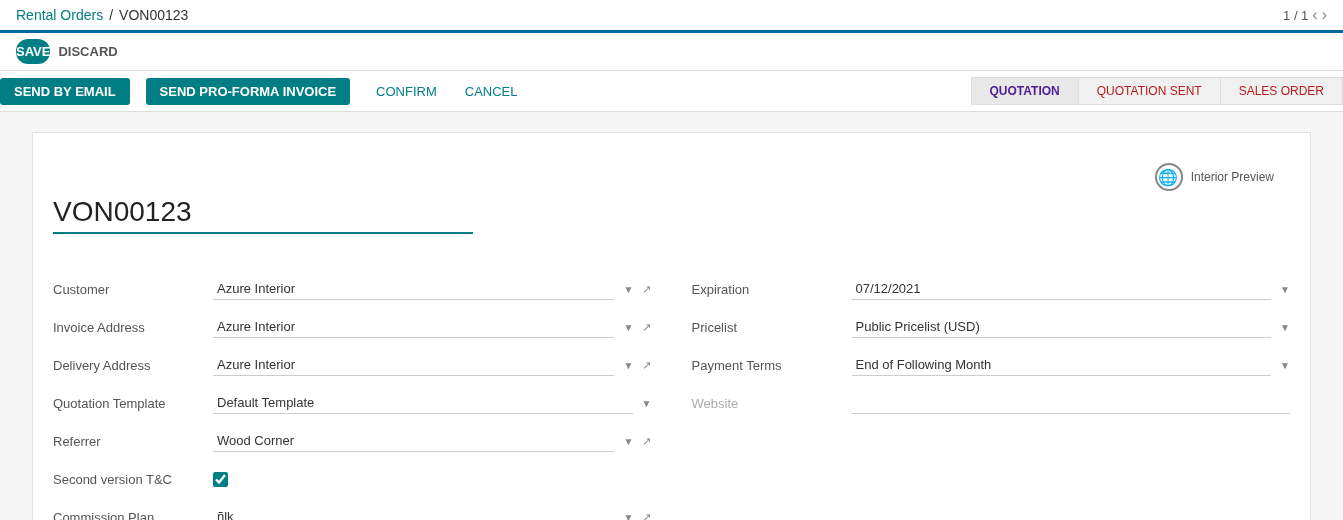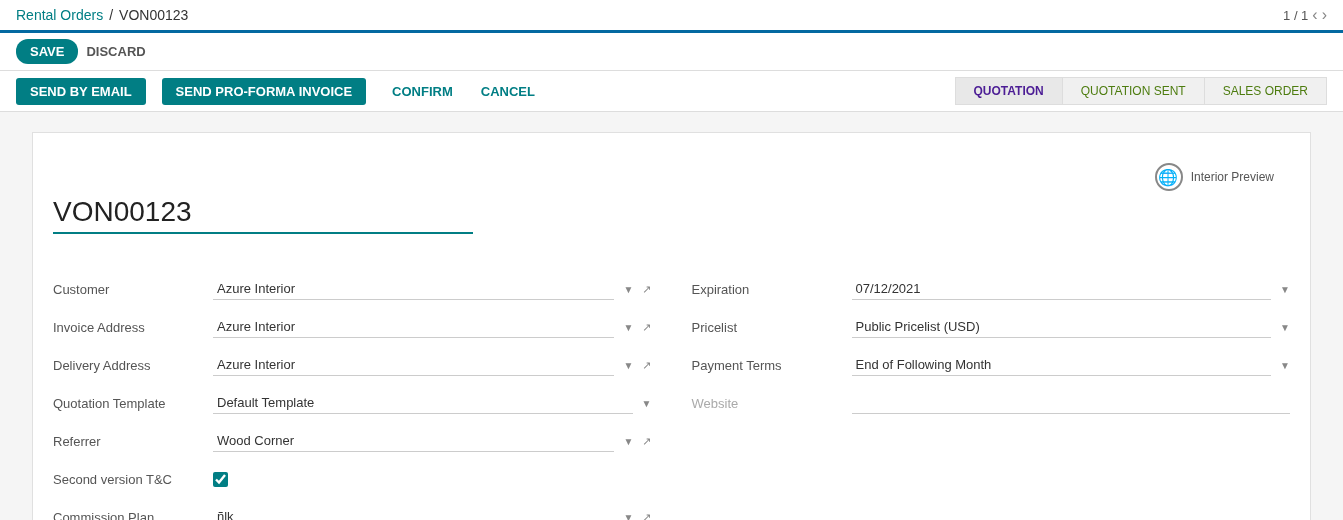--- a/index.html
+++ b/index.html
@@ -2,28 +2,28 @@
 <html><head>
   <meta charset="utf-8">
   <style>
     * { box-sizing: border-box; margin: 0; padding: 0; }
     body { font-family: Arial, sans-serif; font-size: 13px; color: #333; background: #f5f5f5; }
     .breadcrumb { font-size: 14px; color: #555; display: flex; align-items: center; gap: 6px; }
     .breadcrumb a { color: #017e84; text-decoration: none; }
     .breadcrumb span { color: #333; font-weight: 500; }
 
     .action-bar { background: #fff; border-bottom: 3px solid #0369a1; padding: 6px 16px; display: flex; align-items: center; gap: 8px; }
-    .btn-save { background: #017e84; color: #fff; border: none; padding: 5px 14px; border-radius: 12px; cursor: pointer; font-size: 13px; font-weight: bold; }
+    .btn-save { background: #017e84; color: #fff; border: none; padding: 5px 0; border-radius: 12px; cursor: pointer; font-size: 13px; font-weight: bold; }
     .btn-discard { background: none; border: none; color: #555; cursor: pointer; font-size: 13px; font-weight: bold; }
     .btn-teal { background: #017e84; color: #fff; border: none; padding: 6px 14px; border-radius: 3px; cursor: pointer; font-size: 13px; font-weight: bold; margin-right: 8px; }
-    .btn-link { background: none; border: none; color: #017e84; cursor: pointer; font-size: 13px; padding: 6px 10px; font-weight: bold; }
+    .btn-link { background: none; border: none; color: #017e84; cursor: pointer; font-size: 13px; padding: 6px 10px; font-weight: normal; }
 
     .pagination { margin-left: auto; display: flex; align-items: center; gap: 4px; color: #555; font-size: 13px; }
     .pagination button { background: none; border: none; cursor: pointer; font-size: 16px; color: #888; }
-    .status-step { padding: 6px 18px; font-size: 12px; color: #4d7c0f; position: relative; background: #f0f0f0; border: 1px solid #ddd; margin-left: -1px; cursor: pointer; }
+    .status-step { padding: 6px 18px; font-size: 12px; color: #b91c1c; position: relative; background: #f0f0f0; border: 1px solid #ddd; margin-left: -1px; cursor: pointer; }
     .status-step.active { background: #e8e8e8; color: #4c1d95; font-weight: bold; }
     .form-container { background: #fff; border: 1px solid #e0e0e0; margin: 10px 16px; padding: 20px; }
 
     .customer-preview { display: flex; align-items: center; gap: 8px; justify-content: flex-end; padding: 10px 16px 5px; color: #555; font-size: 13px; cursor: pointer; }
     .globe-icon { width: 28px; height: 28px; border-radius: 50%; border: 2px solid #888; display: flex; align-items: center; justify-content: center; font-size: 16px; color: #888; }
 
     .order-title { font-size: 28px; font-weight: 300; border-bottom: 1px solid #017e84; padding-bottom: 8px; margin-bottom: 20px; color: #222; display: inline-block; min-width: 420px; }
 
     .form-grid { display: grid; grid-template-columns: 1fr 1fr; gap: 0 40px; }
 
@@ -54,21 +54,21 @@
     <button>‹</button>
     <button>›</button>
   </div>
 </div>
 
 <div style="background:#fff; border-bottom:1px solid #ddd; padding:6px 16px; display:flex; align-items:center; gap:8px;">
   <button class="btn-save">SAVE</button>
   <button class="btn-discard">DISCARD</button>
 </div>
 
-<div style="background:#fff; border-bottom:1px solid #ddd; padding:6px 16px; display:flex; align-items:flex-end;">
+<div style="background:#fff; border-bottom:1px solid #ddd; padding:6px 0; display:flex; align-items:flex-end;">
   <div class="left-actions">
     <button class="btn-teal">SEND BY EMAIL</button>
     <button class="btn-teal">SEND PRO-FORMA INVOICE</button>
     <button class="btn-link">CONFIRM</button>
     <button class="btn-link">CANCEL</button>
   </div>
   <div class="right-status">
     <div class="status-step active">QUOTATION</div>
     <div class="status-step">QUOTATION SENT</div>
     <div class="status-step">SALES ORDER</div>

